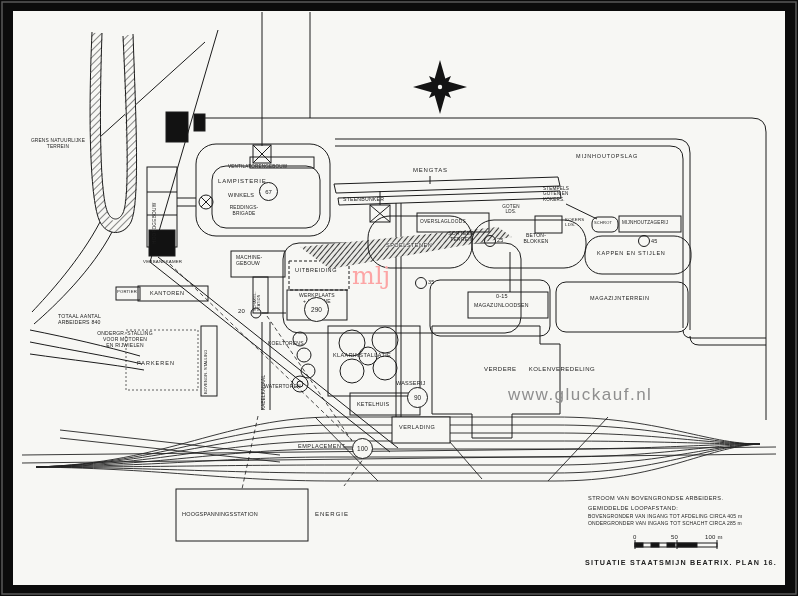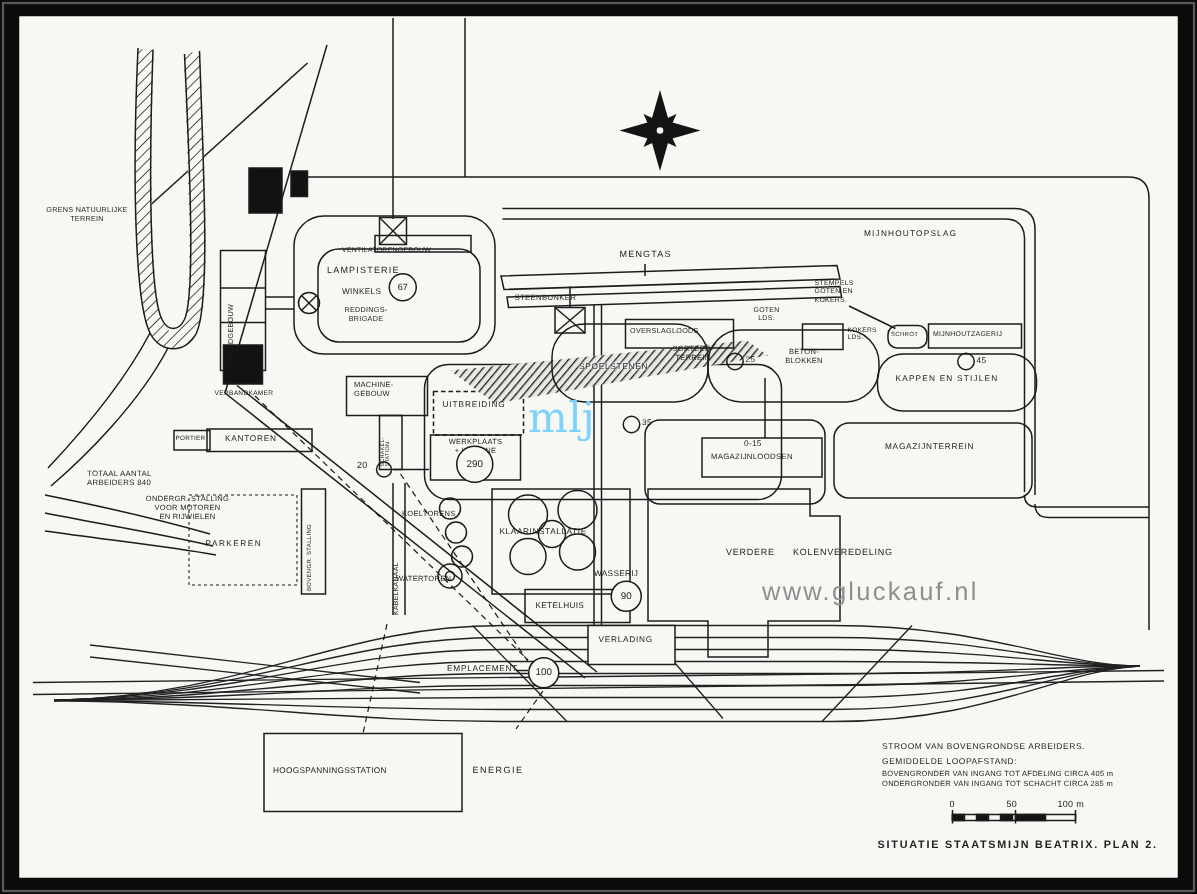--- a/index.html
+++ b/index.html
@@ -216,21 +216,21 @@
 ARBEIDERS 840</div>
   <div class="lbl ctr" style="left:92px;top:331px;width:66px;font-size:5px">ONDERGR. STALLING
 VOOR MOTOREN
 EN RIJWIELEN</div>
   <div class="lbl" style="left:137px;top:360px;font-size:5.5px;letter-spacing:1px">PARKEREN</div>
   <div class="lbl v" style="left:204px;top:328px;height:66px;font-size:4px">BOVENGR. STALLING</div>
   <div class="lbl v" style="left:262px;top:338px;height:72px;font-size:4.6px">KABELKANAAL</div>
   <div class="lbl" style="left:295px;top:267px;font-size:5.5px;letter-spacing:.6px">UITBREIDING</div>
   <div class="lbl ctr" style="left:291px;top:293px;width:52px;font-size:5px">WERKPLAATS
 + KANTINE</div>
-  <div class="lbl serif" style="left:352px;top:262px;font-size:28px;color:#7dd3fc">mlj</div>
+  <div class="lbl serif" style="left:352px;top:262px;font-size:24px;color:#fca5a5">mlj</div>
   <div class="lbl" style="left:420px;top:219px;font-size:4.8px">OVERSLAGLOODS</div>
   <div class="lbl ctr" style="left:498px;top:204px;width:26px;font-size:4.6px">GOTEN
 LDS.</div>
   <div class="lbl" style="left:543px;top:186px;font-size:4.6px">STEMPELS
 GOTEN EN
 KOKERS.</div>
   <div class="lbl" style="left:565px;top:217px;font-size:4.4px">KOKERS
 LDS.</div>
   <div class="lbl" style="left:594px;top:221px;font-size:4px">SCHROT</div>
   <div class="lbl" style="left:622px;top:220px;font-size:4.6px">MIJNHOUTZAGERIJ</div>
@@ -264,14 +264,14 @@
   <div class="lbl" style="left:428px;top:279px;font-size:5.5px">35</div>
   <div class="lbl" style="left:651px;top:238px;font-size:5.5px">45</div>
 
   <div class="lbl" style="left:588px;top:495px;font-size:5.6px;letter-spacing:.4px">STROOM VAN BOVENGRONDSE ARBEIDERS.</div>
   <div class="lbl" style="left:588px;top:505px;font-size:5.6px;letter-spacing:.4px">GEMIDDELDE LOOPAFSTAND:</div>
   <div class="lbl" style="left:588px;top:514px;font-size:5px">BOVENGRONDER VAN INGANG TOT AFDELING CIRCA 405 m</div>
   <div class="lbl" style="left:588px;top:521px;font-size:5px">ONDERGRONDER VAN INGANG TOT SCHACHT CIRCA 285 m</div>
   <div class="lbl" style="left:633px;top:534px;font-size:6px">0</div>
   <div class="lbl" style="left:671px;top:534px;font-size:6px">50</div>
   <div class="lbl" style="left:705px;top:534px;font-size:6px">100 m</div>
-  <div class="lbl title" style="left:585px;top:559px;font-size:7.2px">SITUATIE  STAATSMIJN  BEATRIX.  PLAN 2.</div>
+  <div class="lbl title" style="left:585px;top:559px;font-size:7.2px">SITUATIE  STAATSMIJN  BEATRIX.  PLAN 16.</div>
 </div>
 
 </body></html>

